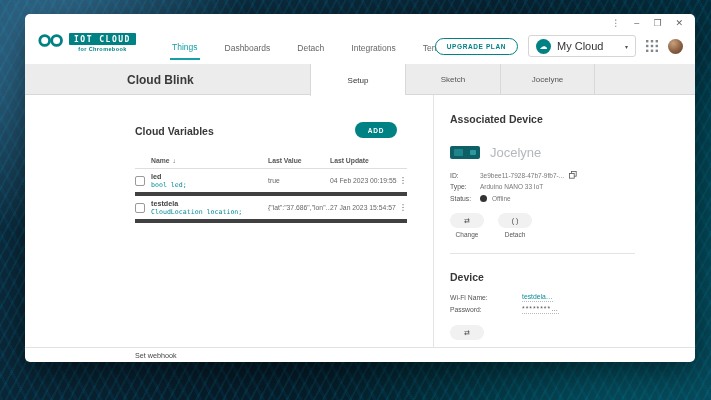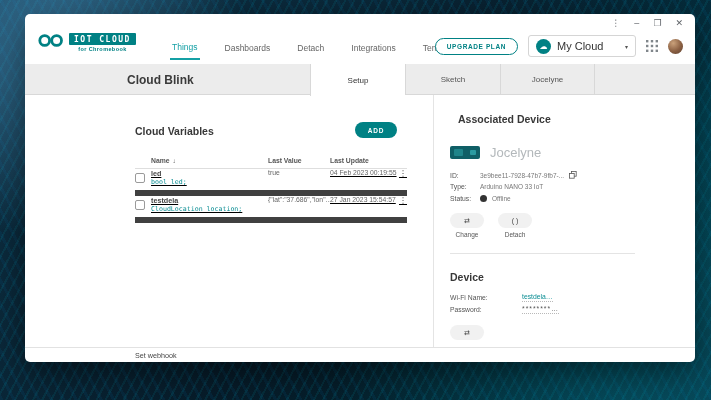--- a/index.html
+++ b/index.html
@@ -57,36 +57,36 @@
   .vdivider{ position:absolute; left:408px; top:0; width:1px; height:100%; background:#e4e4e4; }
   .section-h{ font-size:10.5px; font-weight:bold; color:#383838; }
   
   .vars-heading{ position:absolute; left:110px; top:30px; }
   .add-btn{ position:absolute; left:330px; top:27px; width:42px; height:16px; background:#008184;
     color:#fff; border:none; border-radius:8px; font-size:6.5px; font-weight:bold; letter-spacing:.8px;
     cursor:pointer; font-family:"Liberation Sans",sans-serif; }
   .vars-table{ position:absolute; left:110px; top:58px; width:272px; }
   .t-head{ display:flex; align-items:center; height:16px; border-bottom:1px solid #dedede;
     font-size:6.8px; font-weight:bold; color:#555; }
-  .t-row{ display:flex; align-items:flex-start; height:27px; border-bottom:6px solid #404040;text-decoration:underline; }
+  .t-row{ display:flex; align-items:center; height:27px; border-bottom:4px solid #404040; }
   .c-check{ width:16px; }
   .c-name{ width:117px; }
   .c-value{ width:62px; overflow:hidden; white-space:nowrap; }
   .c-update{ width:67px; white-space:nowrap; }
   .c-menu{ width:10px; text-align:right; }
   .checkbox{ width:10px; height:10px; border:1px solid #9a9a9a; border-radius:2px; background:#fff;
     display:inline-block; cursor:pointer; }
   .var-name{ font-size:7.2px; font-weight:bold; color:#444; line-height:9px; }
   .var-decl{ font-family:"DejaVu Sans Mono",monospace; font-size:6.6px; color:#0a8d93; line-height:9px; }
   .cell-txt{ font-size:6.8px; color:#666; }
   .kebab{ font-size:8px; color:#333; cursor:pointer; }
   .sort-ic{ font-size:6.5px; color:#555; margin-left:3px; }
   
   .rightcol{ position:absolute; left:425px; top:0; width:185px; height:100%; }
-  .dev-heading{ position:absolute; left:0; top:18px;margin-left:8px; }
+  .dev-heading{ position:absolute; left:0; top:18px; }
   .device-row{ position:absolute; left:0; top:50px; display:flex; align-items:center; gap:10px; }
   .board-thumb{ width:30px; height:13px; background:#0f5f66; border-radius:2px; position:relative; }
   .board-thumb:before{ content:""; position:absolute; left:4px; top:3px; width:9px; height:7px;
     background:#1f858a; border-radius:1px; }
   .board-thumb:after{ content:""; position:absolute; right:4px; top:4px; width:6px; height:5px;
     background:#2a9aa0; border-radius:1px; }
   .device-name{ font-size:13px; color:#b3b8bb; }
   .meta-row{ position:absolute; left:0; display:flex; align-items:center; }
   .meta-label{ width:30px; font-size:6.8px; color:#555; }
   .meta-val{ font-size:6.5px; color:#777; }

